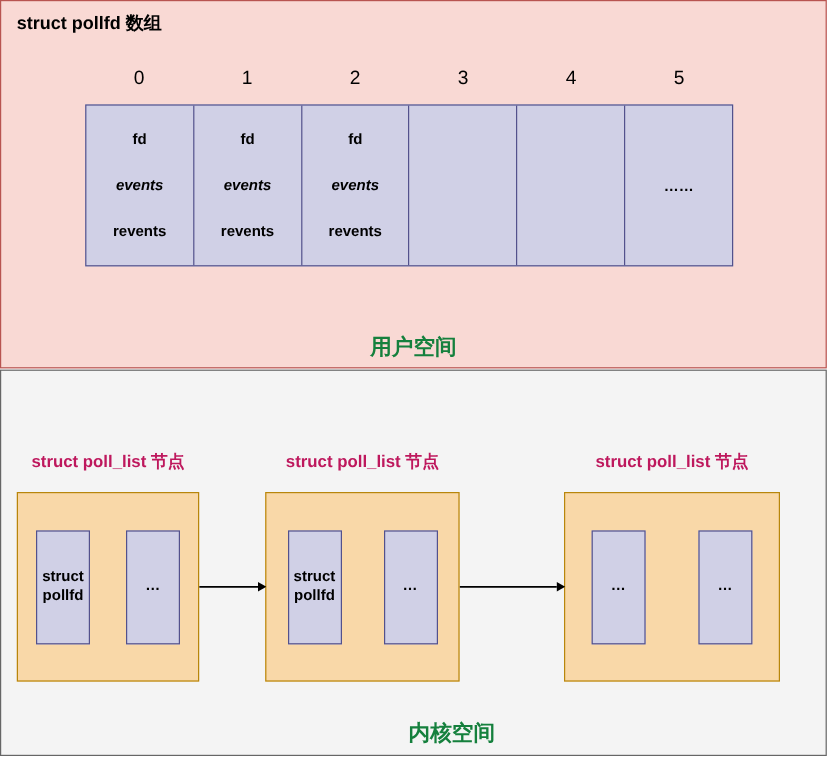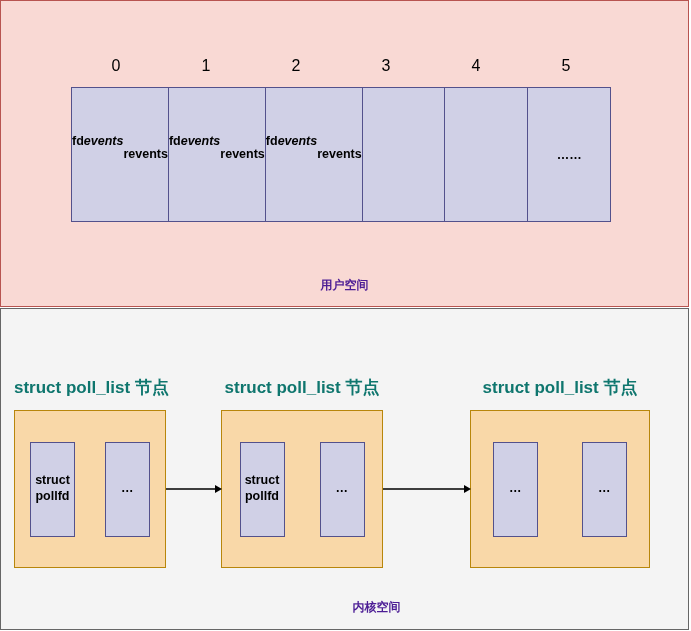--- a/index.html
+++ b/index.html
@@ -36,23 +36,23 @@
     font-size: 15px;
     font-weight: bold;
     color: #000000;
     letter-spacing: 0px;
     white-space: nowrap;
   }
   .space-label {
     position: absolute;
     width: 100%;
     text-align: center;
-    font-size: 12px;
-    font-weight: bold;
-    color: #4c1d95;
+    font-size: 18px;
+    font-weight: bold;
+    color: #15803d;
   }
   .user-space-label { left: 0; top: 276px; }
 
   
   .array-wrap {
     position: absolute;
     left: 70px;
     top: 86px;
     width: 540px;
     height: 135px;
@@ -67,21 +67,21 @@
     border: 1px solid #53518c;
     box-sizing: border-box;
     background: #d0d0e6;
   }
   .array-cell {
     flex: 1 1 0;
     position: relative;
     border-right: 1px solid #53518c;
     box-sizing: border-box;
     display: flex;
-    flex-direction: row;
+    flex-direction: column;
     align-items: center;
     justify-content: center;
   }
   .array-cell:last-child { border-right: none; }
   .array-cell .field {
     font-size: 12.5px;
     font-weight: bold;
     color: #000000;
     line-height: 1;
   }
@@ -126,23 +126,23 @@
     position: absolute;
     background: #f9d8a8;
     border: 1px solid #b8860b;
     box-sizing: border-box;
     display: flex;
     align-items: center;
     justify-content: space-around;
   }
   .node-label {
     position: absolute;
-    font-size: 17px;
-    font-weight: bold;
-    color: #0f766e;
+    font-size: 14px;
+    font-weight: bold;
+    color: #be185d;
     white-space: nowrap;
     text-align: center;
   }
   .slot {
     width: 45px;
     height: 95px;
     background: #d0d0e6;
     border: 1px solid #53518c;
     box-sizing: border-box;
     display: flex;
@@ -179,20 +179,21 @@
   #arrow-1 { left: 166px; width: 56px; }
   #arrow-2 { left: 383px; width: 88px; }
 </style>
 </head>
 <body>
 
 <div id="canvas">
 
   <div class="user-panel">
 
+    <div class="panel-title">struct pollfd 数组</div>
 
     <div class="array-wrap">
 
       <div class="index-row">
         <div class="index-cell">0</div>
         <div class="index-cell">1</div>
         <div class="index-cell">2</div>
         <div class="index-cell">3</div>
         <div class="index-cell">4</div>
         <div class="index-cell">5</div>

